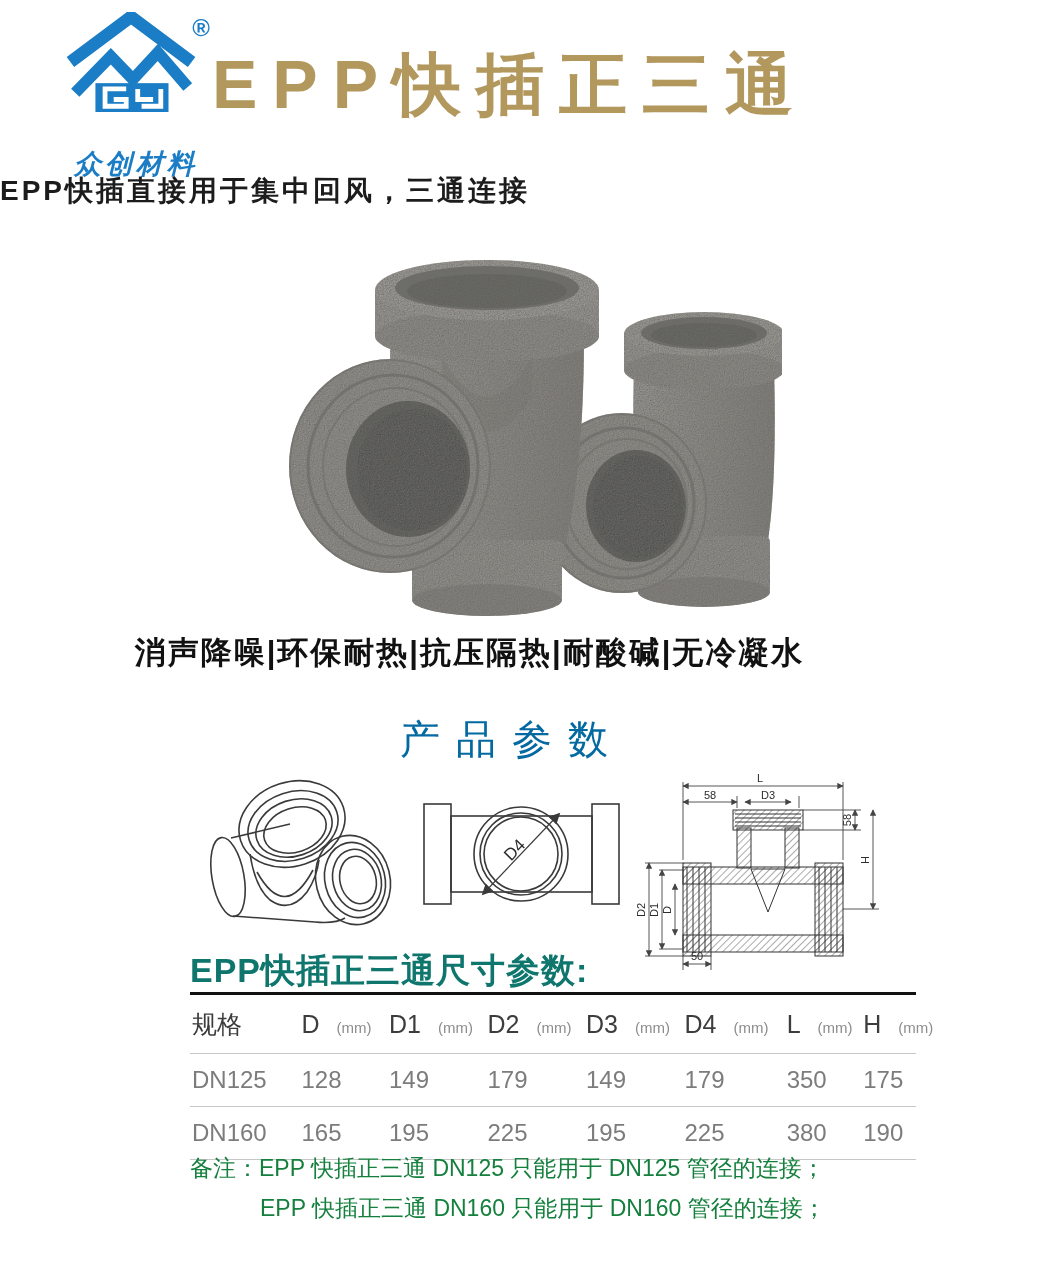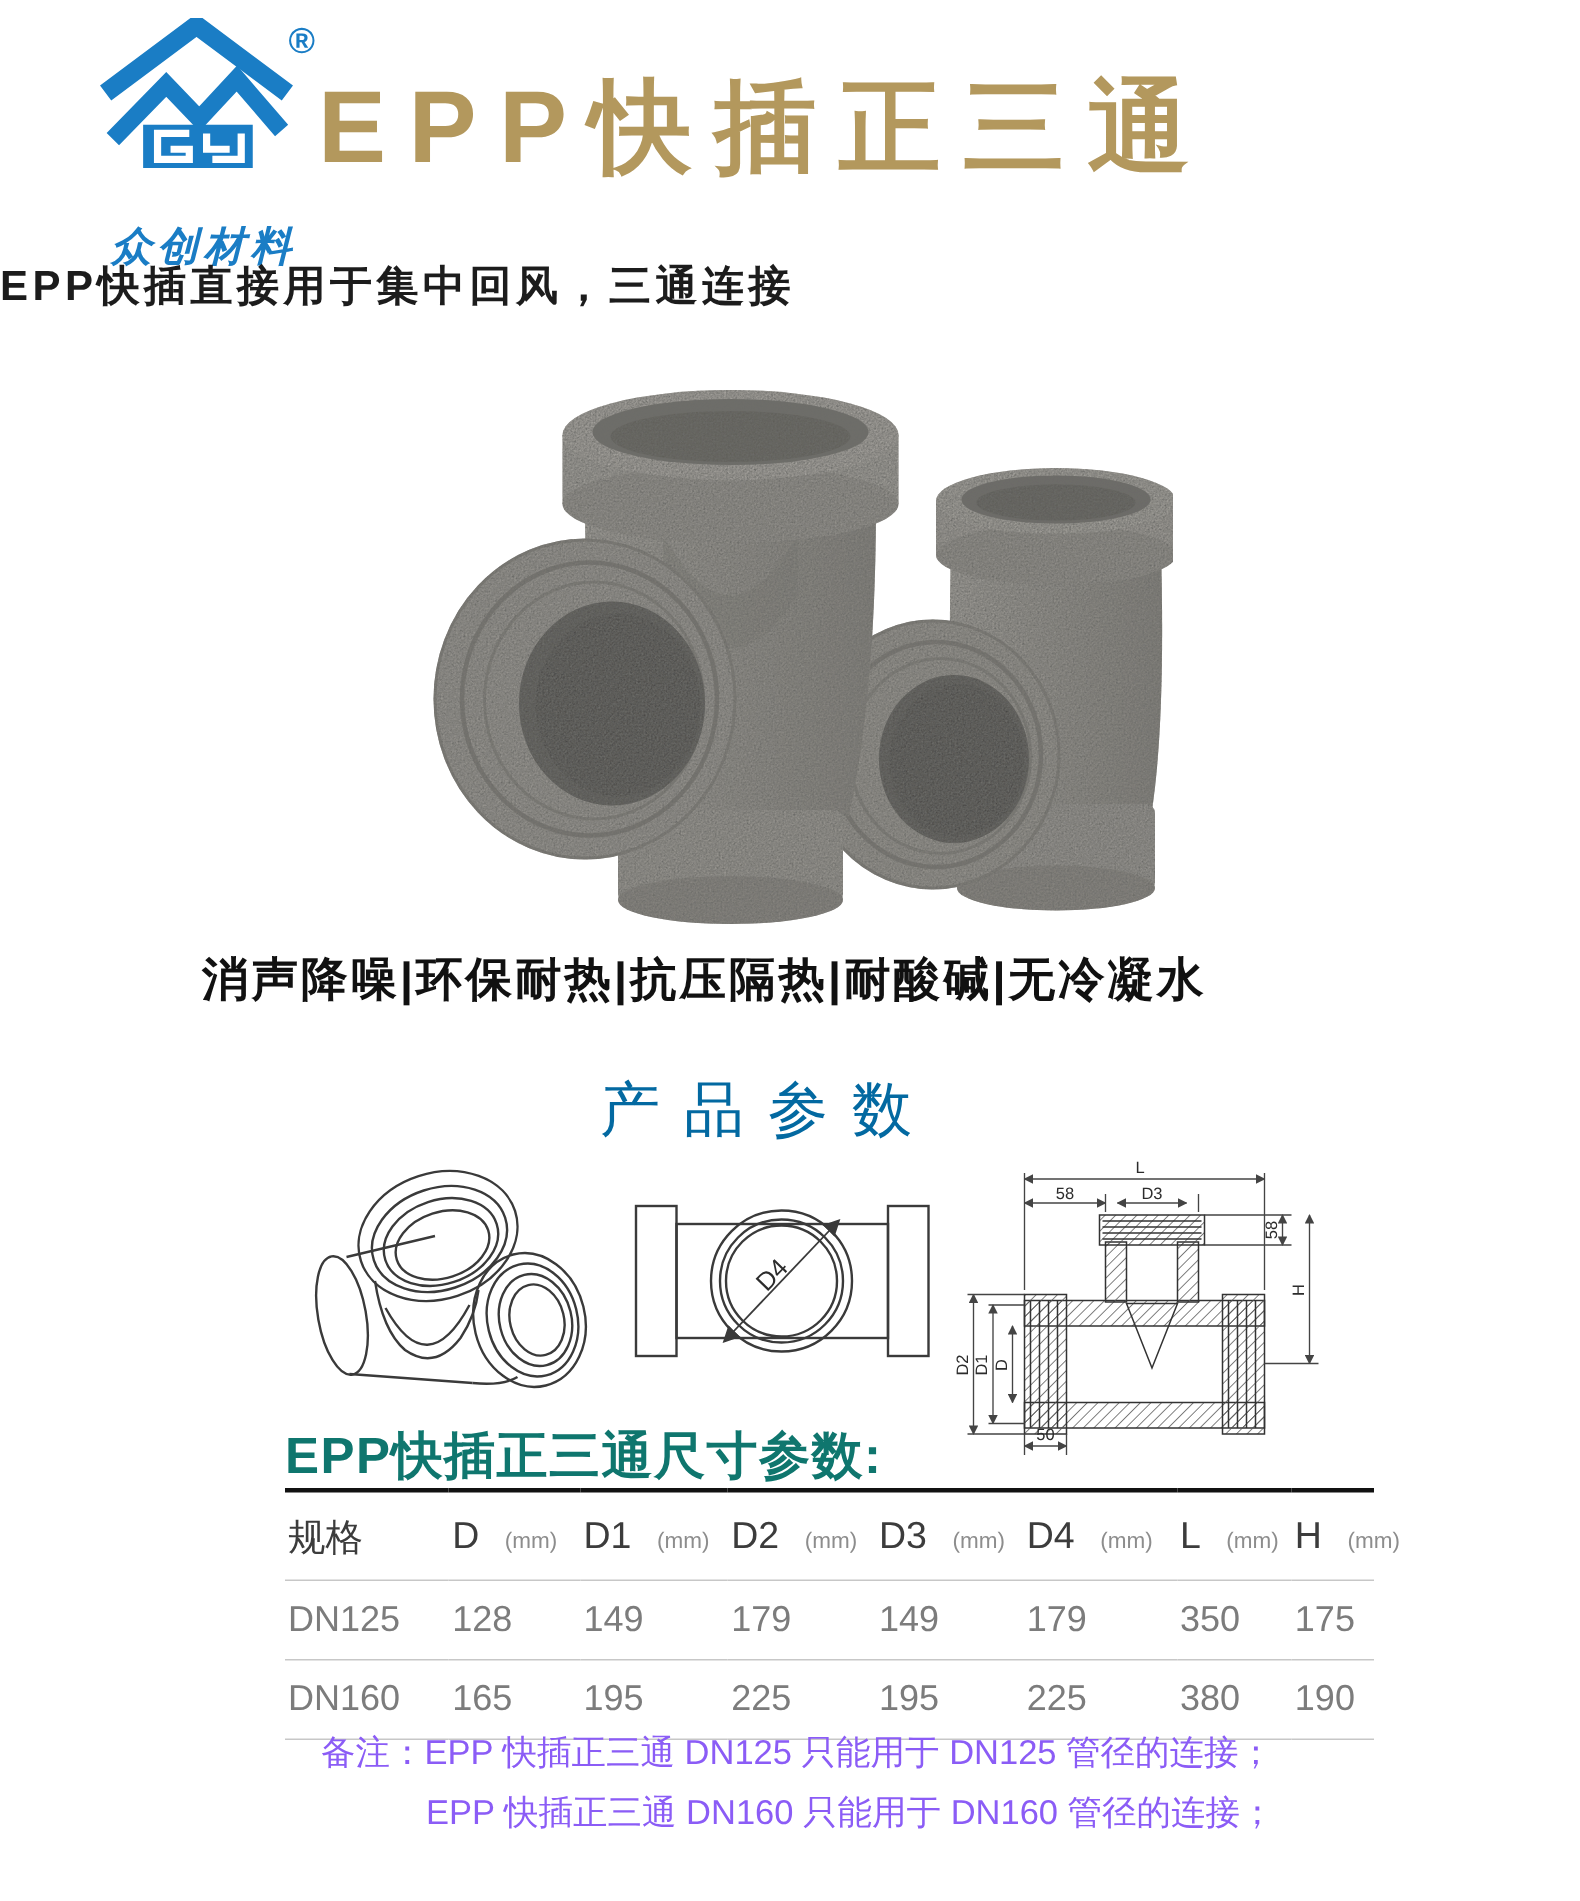--- a/index.html
+++ b/index.html
@@ -34,21 +34,21 @@
   .spec-table{position:absolute;left:190px;top:992px;width:726px;border-collapse:collapse;table-layout:fixed;}
   .spec-table thead tr{border-top:3px solid #111;}
   .spec-table tr{border-bottom:1px solid #c7c7c7;}
   .spec-table th{padding:13px 0 12px 2px;text-align:left;font-weight:500;color:#3c3c3c;font-size:25px;white-space:nowrap;}
   .spec-table th .unit{font-size:15px;color:#8d8d8d;font-weight:400;margin-left:17px;}
   .spec-table td{padding:12px 0 12px 2px;text-align:left;color:#7c7c7c;font-size:24px;}
   .col-spec{width:15%;} .col-d{width:12%;} .col-d1{width:13.5%;} .col-d2{width:13.5%;}
   .col-d3{width:13.5%;} .col-d4{width:14%;} .col-l{width:10.5%;} .col-h{width:7.5%;}
 
   
-  .notes{position:absolute;left:190px;top:1148px;color:#8b5cf6;font-size:23px;line-height:40px;margin-left:24px;}
+  .notes{position:absolute;left:190px;top:1148px;color:#15803d;font-size:23px;line-height:40px;}
   .notes .line2{padding-left:70px;text-align:center;}
 
   svg text{font-family:"Liberation Sans","DejaVu Sans",sans-serif;}
 </style>
 </head>
 <body>
 
 <div class="page">
 
   <div class="logo-block">

